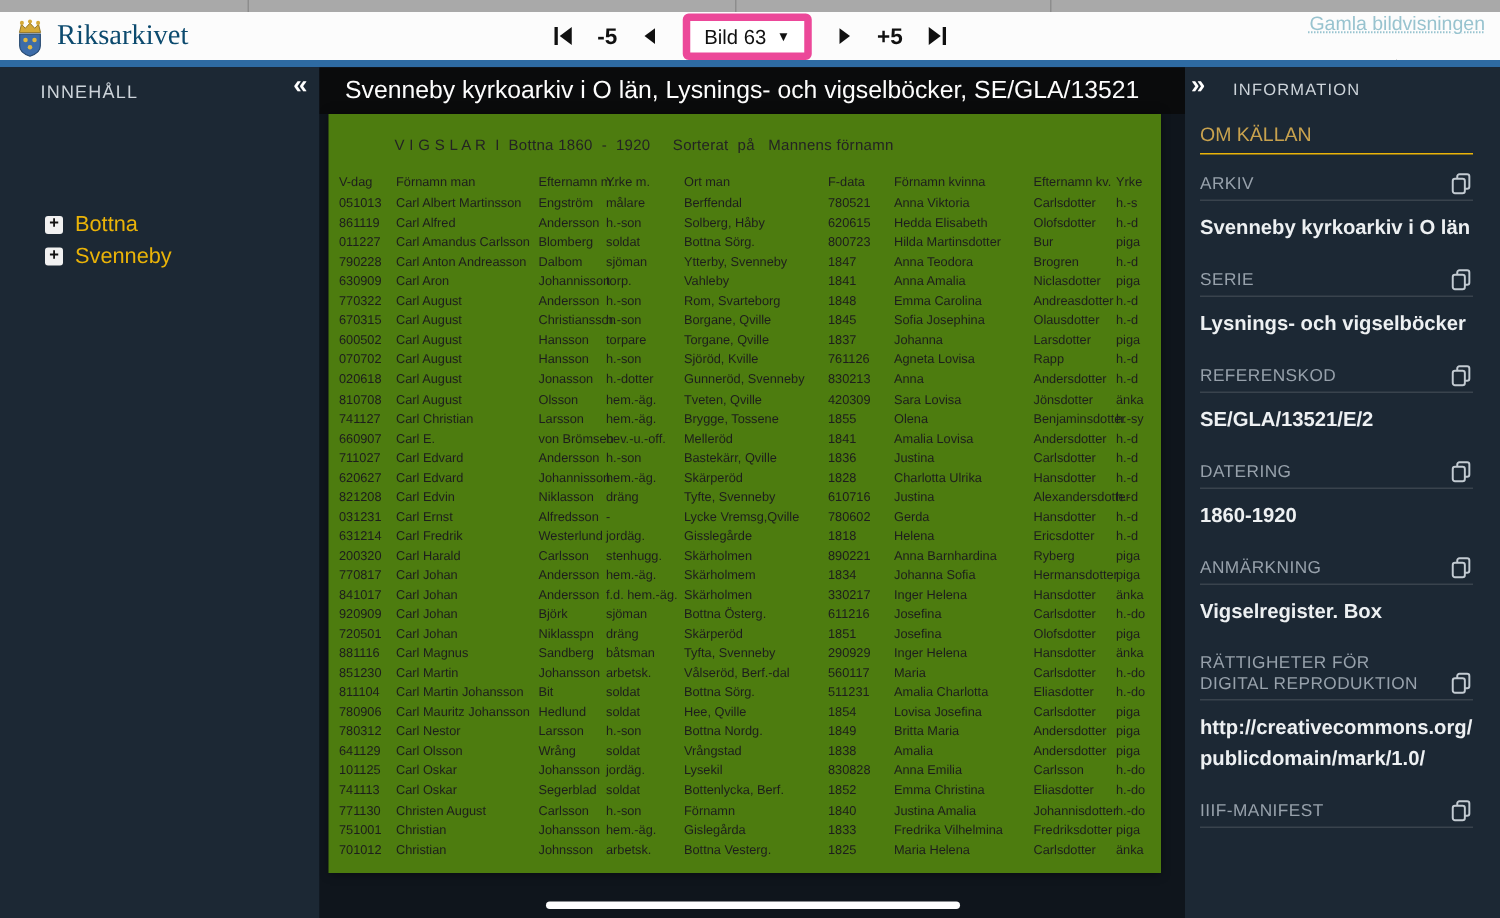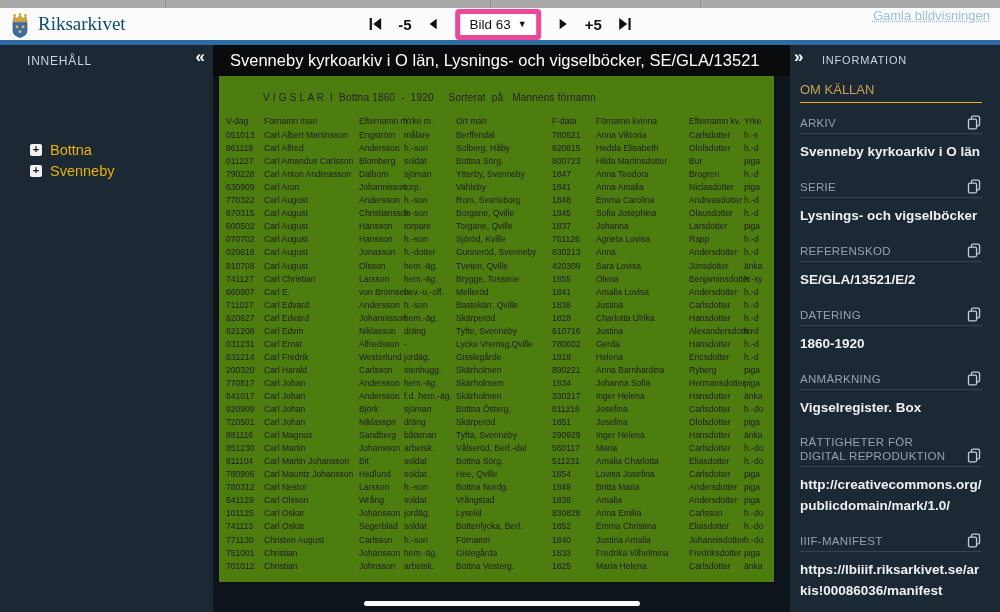--- a/index.html
+++ b/index.html
@@ -666,18 +666,17 @@
           <div class="field">
             <div class="field-labelrow">
               <span class="field-label">IIIF-MANIFEST</span>
               <span class="copy-btn">
                 <svg width="15" height="15" viewBox="0 0 16 16" fill="none" stroke="currentColor" stroke-width="1.4">
                   <rect x="4.8" y="1.2" width="8.6" height="10.4" rx="1.6"></rect>
                   <rect x="1.6" y="4.4" width="8.6" height="10.4" rx="1.6" fill="#1c2834"></rect>
                 </svg>
               </span>
             </div>
-            <div class="field-value">https://lbiiif.riksarkivet.se/arkis!00086036/manifest</div>
           </div>
         </div>
       </div>
   </div>
 </div>
 
 </body></html>

